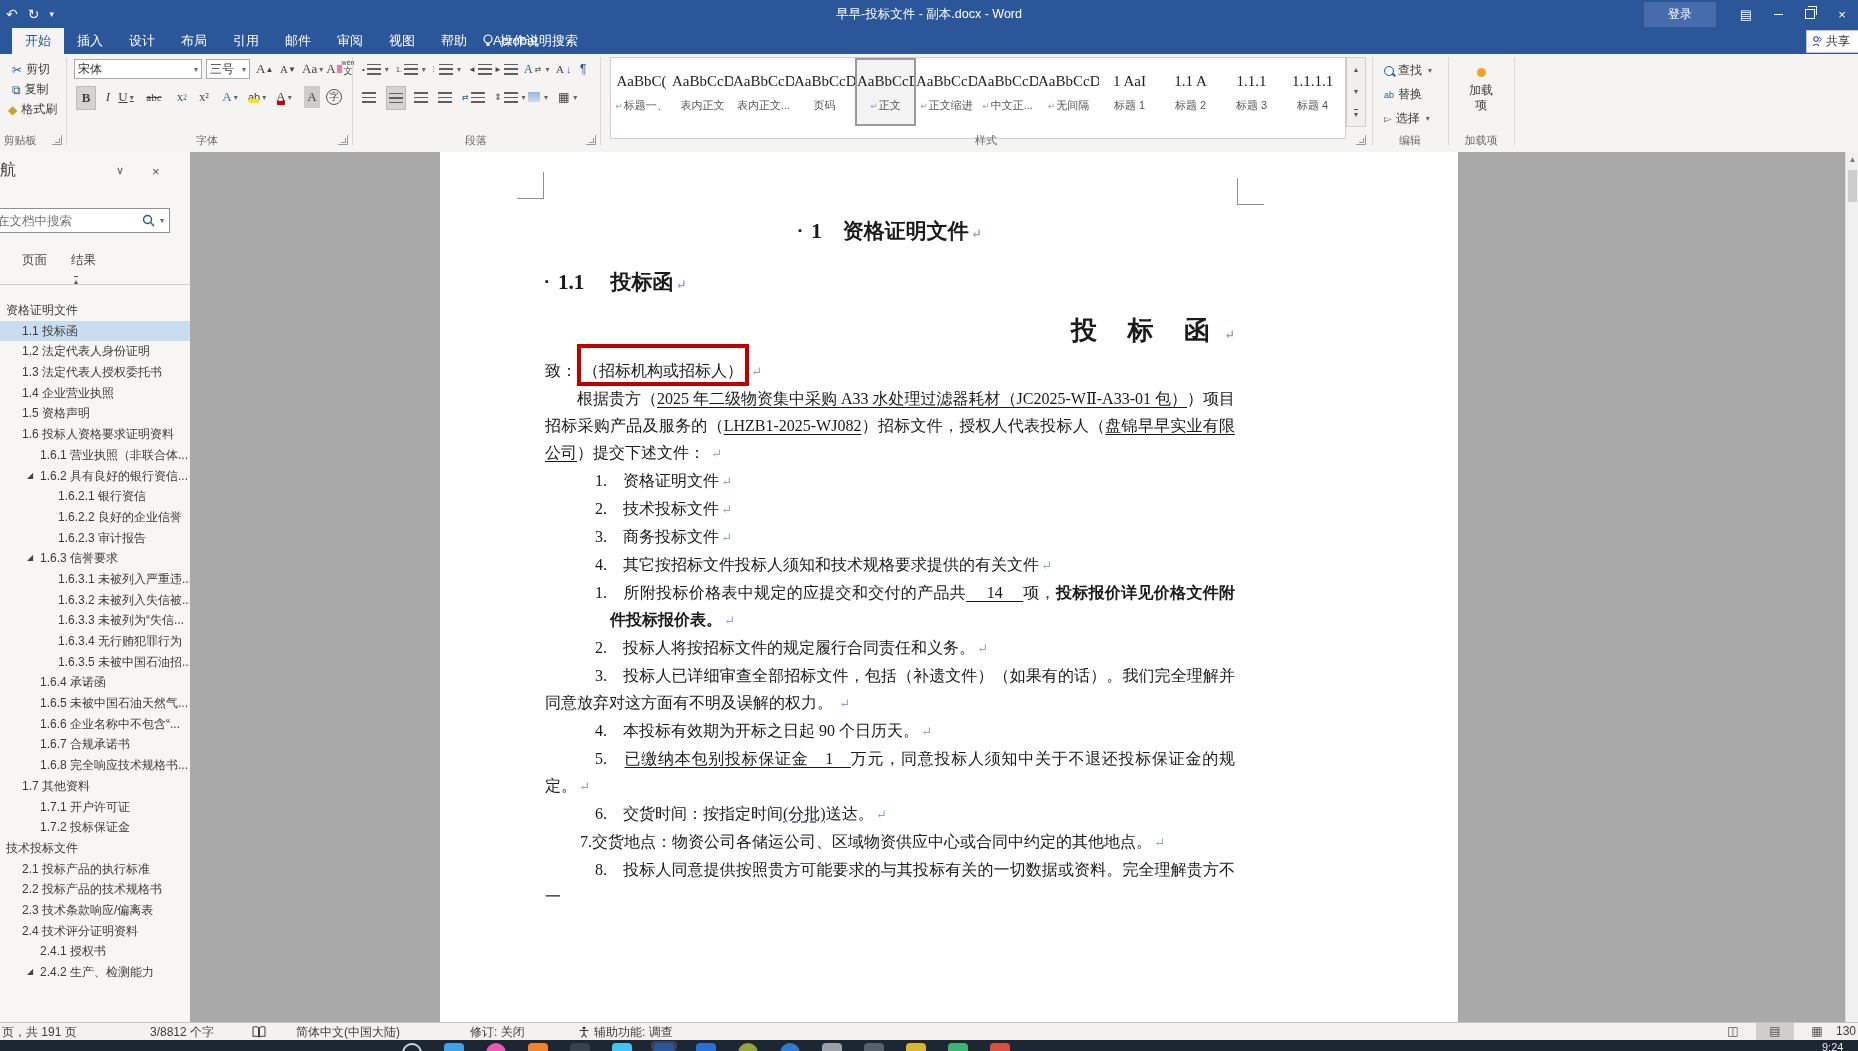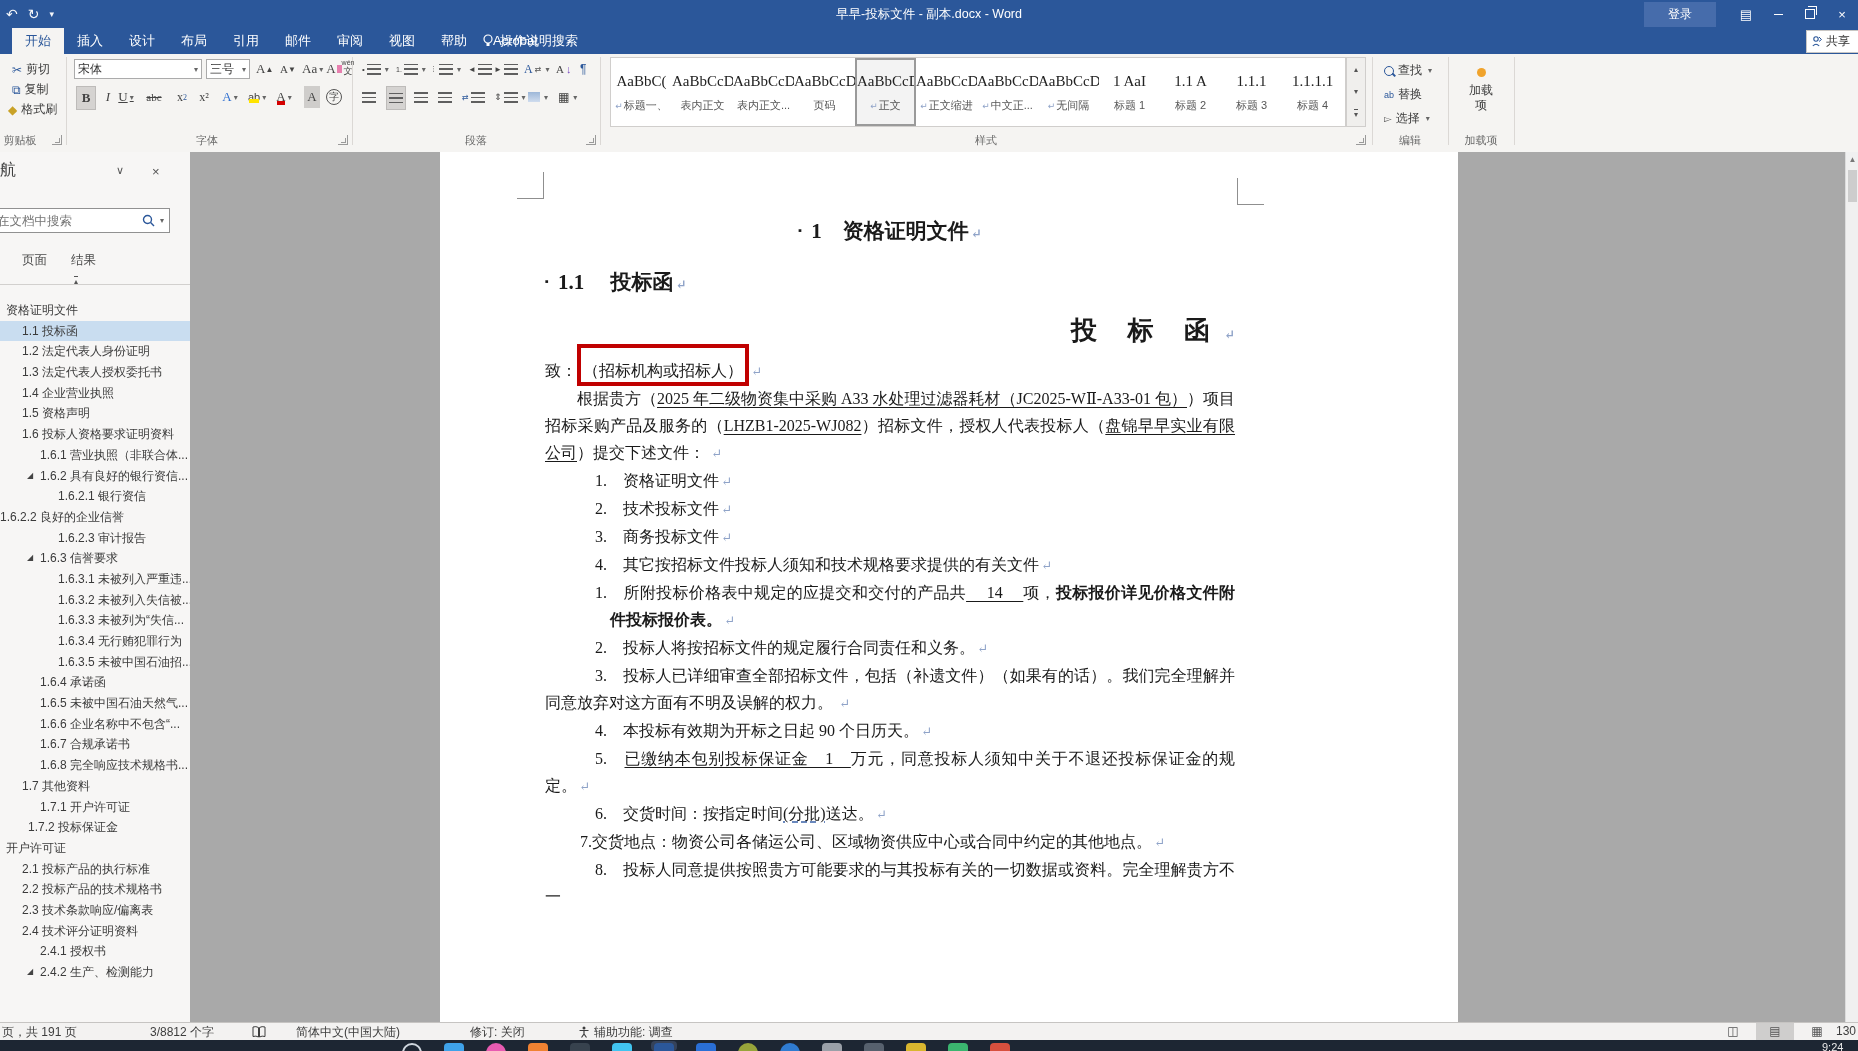--- a/index.html
+++ b/index.html
@@ -42,21 +42,21 @@
   .fbtn{position:absolute;height:22px;min-width:16px;display:flex;align-items:center;justify-content:center;
         font-size:13px;color:#444;}
   .fbtn.tog{background:#d5d3d1;border:1px solid #bdbbb9;}
   .serifb{font-family:"Liberation Serif","DejaVu Serif",serif;}
   .dd8{font-size:8px;color:#666;margin-left:2px;}
   .bar{position:absolute;left:1px;right:1px;bottom:0;height:4px;}
   .lines{display:inline-block;width:14px;height:11px;background:repeating-linear-gradient(to bottom,#5f5f5f 0 1.5px,transparent 1.5px 4.5px);}
   .micon{position:absolute;height:22px;display:flex;align-items:center;gap:2px;font-size:10px;color:#444;}
   .micon.tog{background:#d5d3d1;border:1px solid #bdbbb9;padding:0 2px;}
 
-  .gallery{position:absolute;left:610px;top:3px;width:736px;height:70px;background:#fff;border:1px solid #d0cecc;
+  .gallery{position:absolute;left:610px;top:3px;width:736px;height:82px;background:#fff;border:1px solid #d0cecc;
            display:flex;overflow:hidden;box-sizing:border-box;}
   .stylecard{width:61px;height:68px;box-sizing:border-box;padding-top:10px;text-align:center;cursor:default;}
   .stylecard.sel{border:2px solid #9a9a9a;background:#f3f3f3;padding-top:8px;}
   .sprev{font-family:"Liberation Serif","DejaVu Serif",serif;font-size:15px;color:#222;line-height:26px;white-space:nowrap;overflow:hidden;}
   .slab{font-size:11px;color:#555;margin-top:4px;white-space:nowrap;overflow:hidden;}
   .spk{color:#8fa3c8;font-size:9px;margin-right:1px;}
   .morebox{position:absolute;left:1346px;top:3px;width:20px;height:70px;border:1px solid #d0cecc;background:#f0efed;
            display:flex;flex-direction:column;align-items:center;justify-content:space-around;font-size:8px;color:#555;box-sizing:border-box;}
   .ebtn{position:absolute;display:flex;align-items:center;gap:4px;font-size:12px;color:#3b3b3b;}
   .lens{width:8px;height:8px;border:1.5px solid #2b579a;border-radius:50%;position:relative;display:inline-block;}
@@ -439,37 +439,37 @@
         <div class="navitem" style="padding-left: 6px;"><span>资格证明文件</span></div>
         <div class="navitem sel" style="padding-left: 22px;"><span>1.1 投标函</span></div>
         <div class="navitem" style="padding-left: 22px;"><span>1.2 法定代表人身份证明</span></div>
         <div class="navitem" style="padding-left: 22px;"><span>1.3 法定代表人授权委托书</span></div>
         <div class="navitem" style="padding-left: 22px;"><span>1.4 企业营业执照</span></div>
         <div class="navitem" style="padding-left: 22px;"><span>1.5 资格声明</span></div>
         <div class="navitem" style="padding-left: 22px;"><span>1.6 投标人资格要求证明资料</span></div>
         <div class="navitem" style="padding-left: 40px;"><span>1.6.1 营业执照（非联合体...</span></div>
         <div class="navitem" style="padding-left: 40px;"><span class="tri" style="left: 27px;">◢</span><span>1.6.2 具有良好的银行资信...</span></div>
         <div class="navitem" style="padding-left: 58px;"><span>1.6.2.1 银行资信</span></div>
-        <div class="navitem" style=""><span>1.6.2.2 良好的企业信誉</span></div>
+        <div class="navitem" style="padding-left: 58px;"><span>1.6.2.2 良好的企业信誉</span></div>
         <div class="navitem" style="padding-left: 58px;"><span>1.6.2.3 审计报告</span></div>
         <div class="navitem" style="padding-left: 40px;"><span class="tri" style="left: 27px;">◢</span><span>1.6.3 信誉要求</span></div>
         <div class="navitem" style="padding-left: 58px;"><span>1.6.3.1 未被列入严重违...</span></div>
         <div class="navitem" style="padding-left: 58px;"><span>1.6.3.2 未被列入失信被...</span></div>
         <div class="navitem" style="padding-left: 58px;"><span>1.6.3.3 未被列为“失信...</span></div>
         <div class="navitem" style="padding-left: 58px;"><span>1.6.3.4 无行贿犯罪行为</span></div>
         <div class="navitem" style="padding-left: 58px;"><span>1.6.3.5 未被中国石油招...</span></div>
         <div class="navitem" style="padding-left: 40px;"><span>1.6.4 承诺函</span></div>
         <div class="navitem" style="padding-left: 40px;"><span>1.6.5 未被中国石油天然气...</span></div>
         <div class="navitem" style="padding-left: 40px;"><span>1.6.6 企业名称中不包含“...</span></div>
         <div class="navitem" style="padding-left: 40px;"><span>1.6.7 合规承诺书</span></div>
         <div class="navitem" style="padding-left: 40px;"><span>1.6.8 完全响应技术规格书...</span></div>
         <div class="navitem" style="padding-left: 22px;"><span>1.7 其他资料</span></div>
         <div class="navitem" style="padding-left: 40px;"><span>1.7.1 开户许可证</span></div>
-        <div class="navitem" style="padding-left: 28px;"><span>1.7.2 投标保证金</span></div>
-        <div class="navitem" style="padding-left: 6px;"><span>开户许可证</span></div>
+        <div class="navitem" style="padding-left: 40px;"><span>1.7.2 投标保证金</span></div>
+        <div class="navitem" style="padding-left: 6px;"><span>技术投标文件</span></div>
         <div class="navitem" style="padding-left: 22px;"><span>2.1 投标产品的执行标准</span></div>
         <div class="navitem" style="padding-left: 22px;"><span>2.2 投标产品的技术规格书</span></div>
         <div class="navitem" style="padding-left: 22px;"><span>2.3 技术条款响应/偏离表</span></div>
         <div class="navitem" style="padding-left: 22px;"><span>2.4 技术评分证明资料</span></div>
         <div class="navitem" style="padding-left: 40px;"><span>2.4.1 授权书</span></div>
         <div class="navitem" style="padding-left: 40px;"><span class="tri" style="left: 27px;">◢</span><span>2.4.2 生产、检测能力</span></div>
       </div>
   </div>
 
   <div class="docarea">

